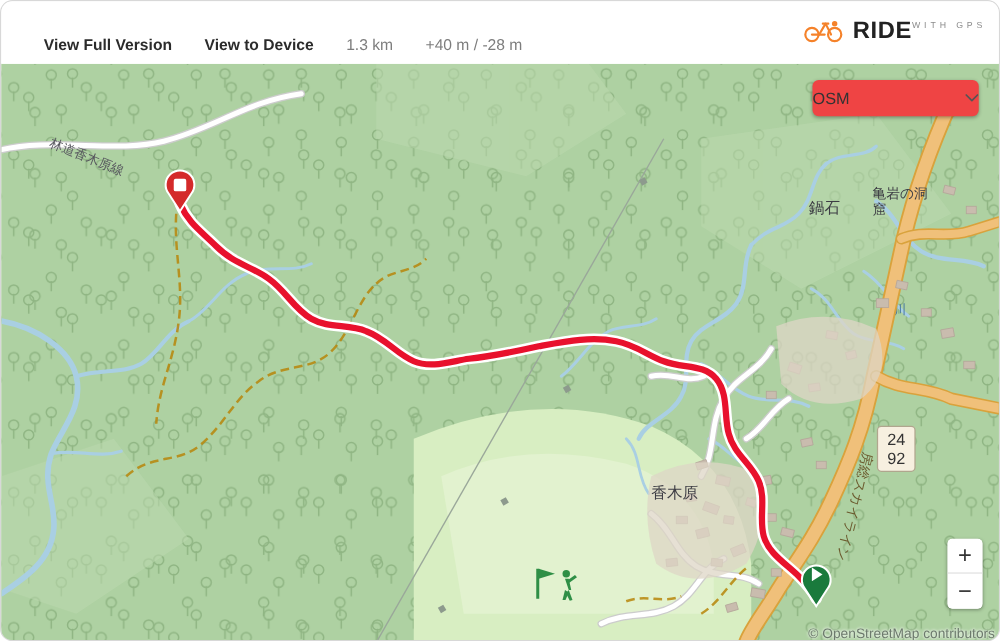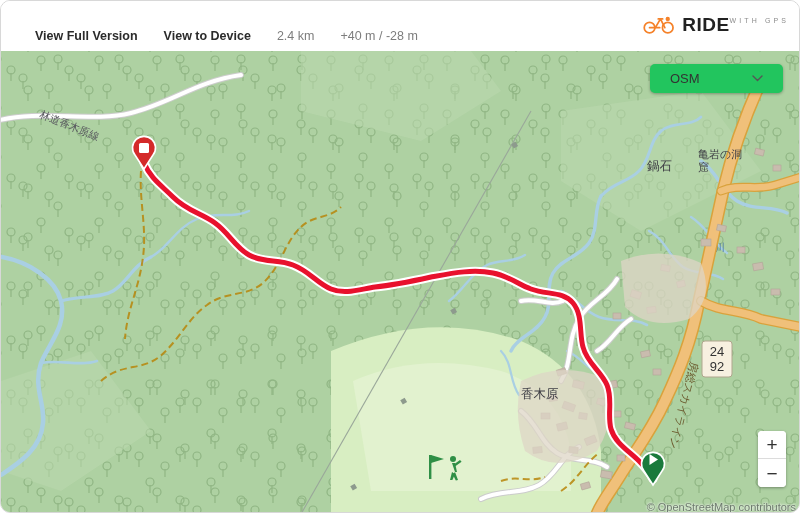--- a/index.html
+++ b/index.html
@@ -68,25 +68,25 @@
     width: 800px; height: 463px;
     background: #aed1a2;
     overflow: hidden;
   }
   #map svg { display: block; }
 
   
   #layer-select {
     position: absolute; right: 18px; top: 13px;
     width: 133px; height: 29px;
-    background: #22c55e;
+    background: #ef4444;
     border-radius: 5px;
     box-shadow: 0 1px 3px rgba(0,0,0,0.30);
     display: flex; align-items: center;
-    padding: 0 20px;
+    padding: 0 0;
     cursor: pointer;
     z-index: 30;
   }
   #layer-label { font-size: 13px; color: #333333; flex: 1; }
   #layer-chevron { width: 11px; height: 7px; }
 
   #zoom-controls {
     position: absolute; right: 15px; bottom: 27px;
     width: 28px;
     background: #ffffff;
@@ -122,21 +122,21 @@
 <body>
 
 <div id="widget">
 
   <div id="header">
 
 
     <div id="metabar">
       <a class="meta-link" href="#">View Full Version</a>
       <a class="meta-link" href="#">View to Device</a>
-      <span class="meta-stat">2.4 km</span>
+      <span class="meta-stat">1.3 km</span>
       <span class="meta-stat">+40 m / -28 m</span>
     </div>
 
     <div id="logo">
       <svg id="logo-bike" viewBox="0 0 44 30">
         <g fill="none" stroke="#f5822a" stroke-width="2.4">
           <circle cx="9" cy="20" r="7.3"></circle>
           <circle cx="34" cy="20" r="7.3"></circle>
           <path d="M9 20 L17 20 L24 8 L30 20" stroke-linecap="round" stroke-linejoin="round"></path>
           <path d="M17 20 L23 20" stroke-linecap="round"></path>

